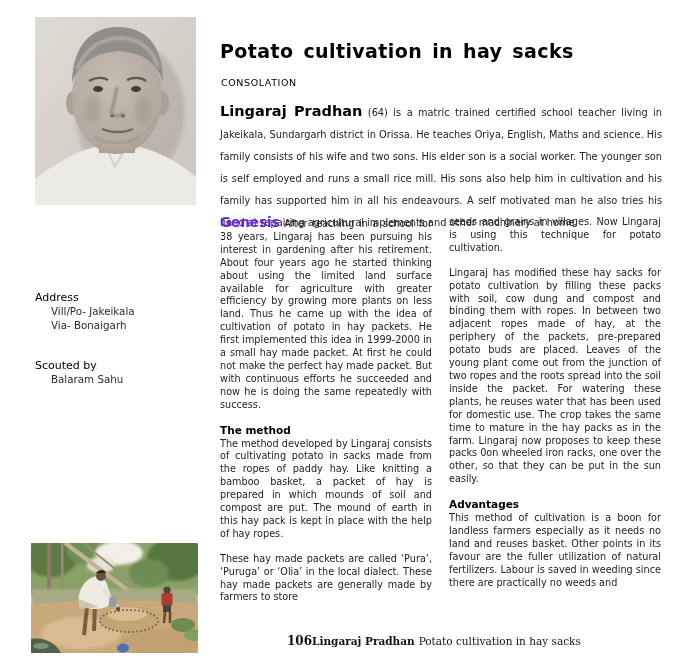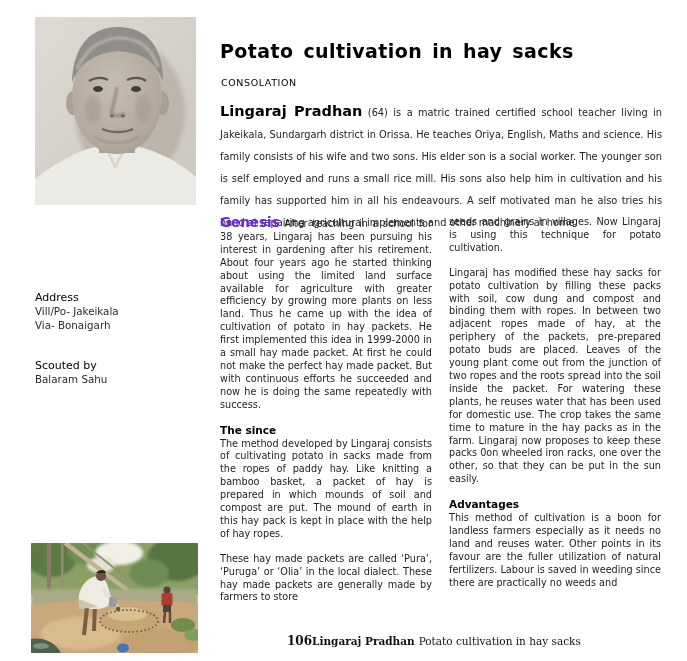--- a/index.html
+++ b/index.html
@@ -18,21 +18,21 @@
     position:absolute; left:35px; top:17px;
     width:161px; height:188px; display:block;
   }
   .field-photo {
     position:absolute; left:31px; top:543px;
     width:167px; height:110px; display:block;
   }
   .address-block { position:absolute; left:35px; top:291px; width:165px; }
   .scouted-block { position:absolute; left:35px; top:359px; width:165px; }
   .side-heading { font-weight:normal; font-size:11px; color:#000; line-height:14px; }
-  .side-line { font-size:10.3px; line-height:13.5px; color:#2b2b2b; }
+  .side-line { font-size:10.3px; line-height:13.5px; color:#2b2b2b;margin-left:16px; }
 
   
   .article-title {
     position:absolute; left:220px; top:40px; width:450px;
     font-size:19px; font-weight:bold; color:#000;
     letter-spacing:0.4px; word-spacing:3px;
   }
   .category {
     position:absolute; left:221px; top:77px;
     font-size:9.5px; font-weight:normal; color:#000; letter-spacing:0.6px;
@@ -171,29 +171,29 @@
   </svg>
 
   <h1 class="article-title">Potato cultivation in hay sacks</h1>
   <div class="category">CONSOLATION</div>
 
   <p class="intro"><span class="lead">Lingaraj Pradhan</span><span> (64) is a matric trained certified school teacher living in Jakeikala, Sundargarh district in Orissa. He teaches Oriya, English, Maths and science. His family consists of his wife and two sons. His elder son is a social worker. The younger son is self employed and runs a small rice mill. His sons also help him in cultivation and his family has supported him in all his endeavours. A self motivated man he also tries his hand at repairing agricultural implements and other machinery at home.</span></p>
 
   <div class="cols">
     <div class="col">
       <p><span class="runin-lead">Genesis</span><span> After teaching in a school for 38 years, Lingaraj has been pursuing his interest in gardening after his retirement. About four years ago he started thinking about using the limited land surface available for agriculture with greater efficiency by growing more plants on less land. Thus he came up with the idea of cultivation of potato in hay packets. He first implemented this idea in 1999-2000 in a small hay made packet. At first he could not make the perfect hay made packet. But with continuous efforts he succeeded and now he is doing the same repeatedly with success.</span></p>
-      <div class="sub-heading">The since</div>
+      <div class="sub-heading">The method</div>
       <p>The method developed by Lingaraj consists of cultivating potato in sacks made from the ropes of paddy hay. Like knitting a bamboo basket, a packet of hay is prepared in which mounds of soil and compost are put. The mound of earth in this hay pack is kept in place with the help of hay ropes.</p>
       <p>These hay made packets are called ‘Pura’, ‘Puruga’ or ‘Olia’ in the local dialect. These hay made packets are generally made by farmers to store</p>
     </div>
     <div class="col">
       <p>seeds and grains in villages. Now Lingaraj is using this technique for potato cultivation.</p>
       <p>Lingaraj has modified these hay sacks for potato cultivation by filling these packs with soil, cow dung and compost and binding them with ropes. In between two adjacent ropes made of hay, at the periphery of the packets, pre-prepared potato buds are placed. Leaves of the young plant come out from the junction of two ropes and the roots spread into the soil inside the packet. For watering these plants, he reuses water that has been used for domestic use. The crop takes the same time to mature in the hay packs as in the farm. Lingaraj now proposes to keep these packs 0on wheeled iron racks, one over the other, so that they can be put in the sun  easily.</p>
       <div class="sub-heading">Advantages</div>
-      <p>This method of cultivation is a boon for landless farmers especially as it needs no land and reuses water. Other points in its favour are the fuller utilization of natural fertilizers. Labour is saved in weeding since there are practically no weeds and</p>
+      <p>This method of cultivation is a boon for landless farmers especially as it needs no land and reuses basket. Other points in its favour are the fuller utilization of natural fertilizers. Labour is saved in weeding since there are practically no weeds and</p>
     </div>
   </div>
 
   <div class="footer">
     <span class="pageno">106</span><span class="author">Lingaraj Pradhan</span><span>Potato cultivation in hay sacks</span>
   </div>
 
 </div>
 
 </body></html>

